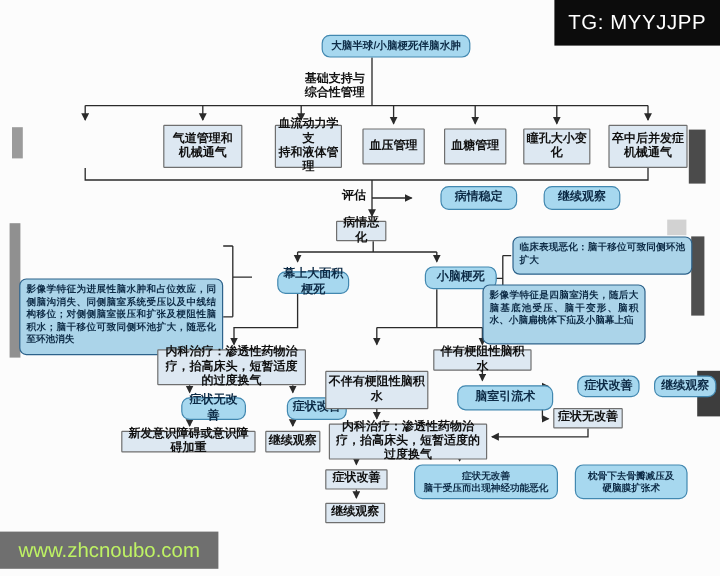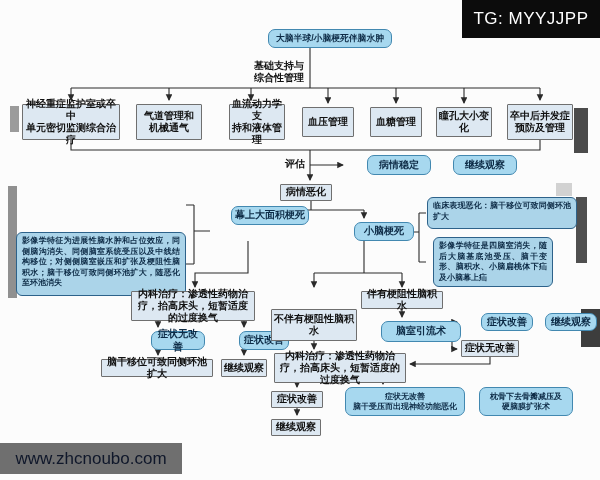--- a/index.html
+++ b/index.html
@@ -23,21 +23,21 @@
   }
   .plain{background:transparent;border:none;color:#111;}
   .bar{position:absolute;z-index:0;}
   #badge{
     position:absolute;right:0;top:0;width:138px;height:38px;background:#0c0c0c;
     color:#fff;font-size:17px;letter-spacing:.5px;display:flex;align-items:center;
     justify-content:center;z-index:3;font-weight:normal;
   }
   #watermark{
     position:absolute;left:0;top:443px;width:182px;height:31px;background:#6f6f6f;
-    color:#0f172a;font-size:17px;display:flex;align-items:center;justify-content:center;
+    color:#bef264;font-size:17px;display:flex;align-items:center;justify-content:center;
     z-index:3;
   }
 </style>
 </head>
 <body>
 
 <div id="stage">
 
   <div class="bar" style="left:10px;top:106px;width:9px;height:26px;background:#9b9b9b"></div>
   <div class="bar" style="left:8px;top:186px;width:9px;height:112px;background:#909090"></div>
@@ -90,49 +90,47 @@
       <path d="M383 383 V384" marker-end="url(#ah)"></path>
       <path d="M297 408 V415" marker-end="url(#ah)"></path>
       <path d="M445 402 H455" marker-end="url(#ah)"></path>
     </g>
   </svg>
 
   <div class="node blue" style="left:248px;top:29px;width:124px;height:19px;font-size:8.8px">大脑半球/小脑梗死伴脑水肿</div>
   <div class="node plain" style="left:248px;top:58px;width:62px;height:28px">基础支持与
 综合性管理</div>
 
-  <div class="node rect" style="left:22px;top:104px;width:98px;height:36px">神经重症监护室或卒中
-单元密切监测综合治疗</div>
   <div class="node rect" style="left:136px;top:104px;width:66px;height:36px">气道管理和
 机械通气</div>
   <div class="node rect" style="left:229px;top:104px;width:56px;height:36px">血流动力学支
 持和液体管理</div>
   <div class="node rect" style="left:302px;top:107px;width:52px;height:30px">血压管理</div>
   <div class="node rect" style="left:370px;top:107px;width:52px;height:30px">血糖管理</div>
   <div class="node rect" style="left:436px;top:107px;width:56px;height:30px">瞳孔大小变化</div>
   <div class="node rect" style="left:507px;top:104px;width:66px;height:36px">卒中后并发症
-预防及管理</div>
+机械通气</div>
 
   <div class="node plain" style="left:282px;top:157px;width:26px;height:14px">评估</div>
   <div class="node blue" style="left:347px;top:155px;width:64px;height:20px">病情稳定</div>
   <div class="node blue" style="left:433px;top:155px;width:64px;height:20px">继续观察</div>
-  <div class="node rect" style="left:280px;top:184px;width:52px;height:17px">病情恶化</div>
+  <div class="node rect" style="left:280px;top:184px;width:42px;height:17px">病情恶化</div>
 
   <div class="node desc" style="left:16px;top:232px;width:170px;height:64px">影像学特征为进展性脑水肿和占位效应，同侧脑沟消失、同侧脑室系统受压以及中线结构移位；对侧侧脑室嵌压和扩张及梗阻性脑积水；脑干移位可致同侧环池扩大，随恶化至环池消失</div>
 
-  <div class="node blue" style="left:211px;top:206px;width:78px;height:19px">幕上大面积梗死</div>
+  <div class="node blue" style="left:211px;top:226px;width:60px;height:19px">幕上大面积梗死</div>
   <div class="node blue" style="left:334px;top:222px;width:60px;height:19px">小脑梗死</div>
 
   <div class="node desc" style="left:427px;top:197px;width:150px;height:32px">临床表现恶化：脑干移位可致同侧环池扩大</div>
-  <div class="node desc" style="left:433px;top:237px;width:120px;height:50px">影像学特征是四脑室消失，随后大脑基底池受压、脑干变形、脑积水、小脑扁桃体下疝及小脑幕上疝</div>
+  <div class="node desc" style="left:402px;top:237px;width:136px;height:50px">影像学特征是四脑室消失，随后大脑基底池受压、脑干变形、脑积水、小脑扁桃体下疝及小脑幕上疝</div>
 
   <div class="node rect" style="left:131px;top:291px;width:124px;height:30px">内科治疗：渗透性药物治疗，抬高床头，短暂适度的过度换气</div>
   <div class="node blue" style="left:131px;top:331px;width:54px;height:19px">症状无改善</div>
   <div class="node blue" style="left:219px;top:331px;width:50px;height:19px">症状改善</div>
-  <div class="node rect" style="left:101px;top:359px;width:112px;height:18px">脑干移位可致同侧环池扩大</div>
+  <div class="node rect" style="left:101px;top:359px;width:112px;height:18px">新发意识障碍或意识障碍加重</div>
   <div class="node rect" style="left:221px;top:359px;width:46px;height:18px">继续观察</div>
 
   <div class="node rect" style="left:271px;top:309px;width:86px;height:32px">不伴有梗阻性脑积水</div>
   <div class="node rect" style="left:361px;top:291px;width:82px;height:18px">伴有梗阻性脑积水</div>
   <div class="node blue" style="left:361px;top:321px;width:80px;height:21px">脑室引流术</div>
   <div class="node blue" style="left:461px;top:313px;width:52px;height:18px">症状改善</div>
   <div class="node blue" style="left:525px;top:313px;width:52px;height:18px">继续观察</div>
   <div class="node rect" style="left:461px;top:340px;width:58px;height:17px">症状无改善</div>
 
   <div class="node rect" style="left:274px;top:353px;width:132px;height:30px">内科治疗：渗透性药物治疗，抬高床头，短暂适度的过度换气</div>

